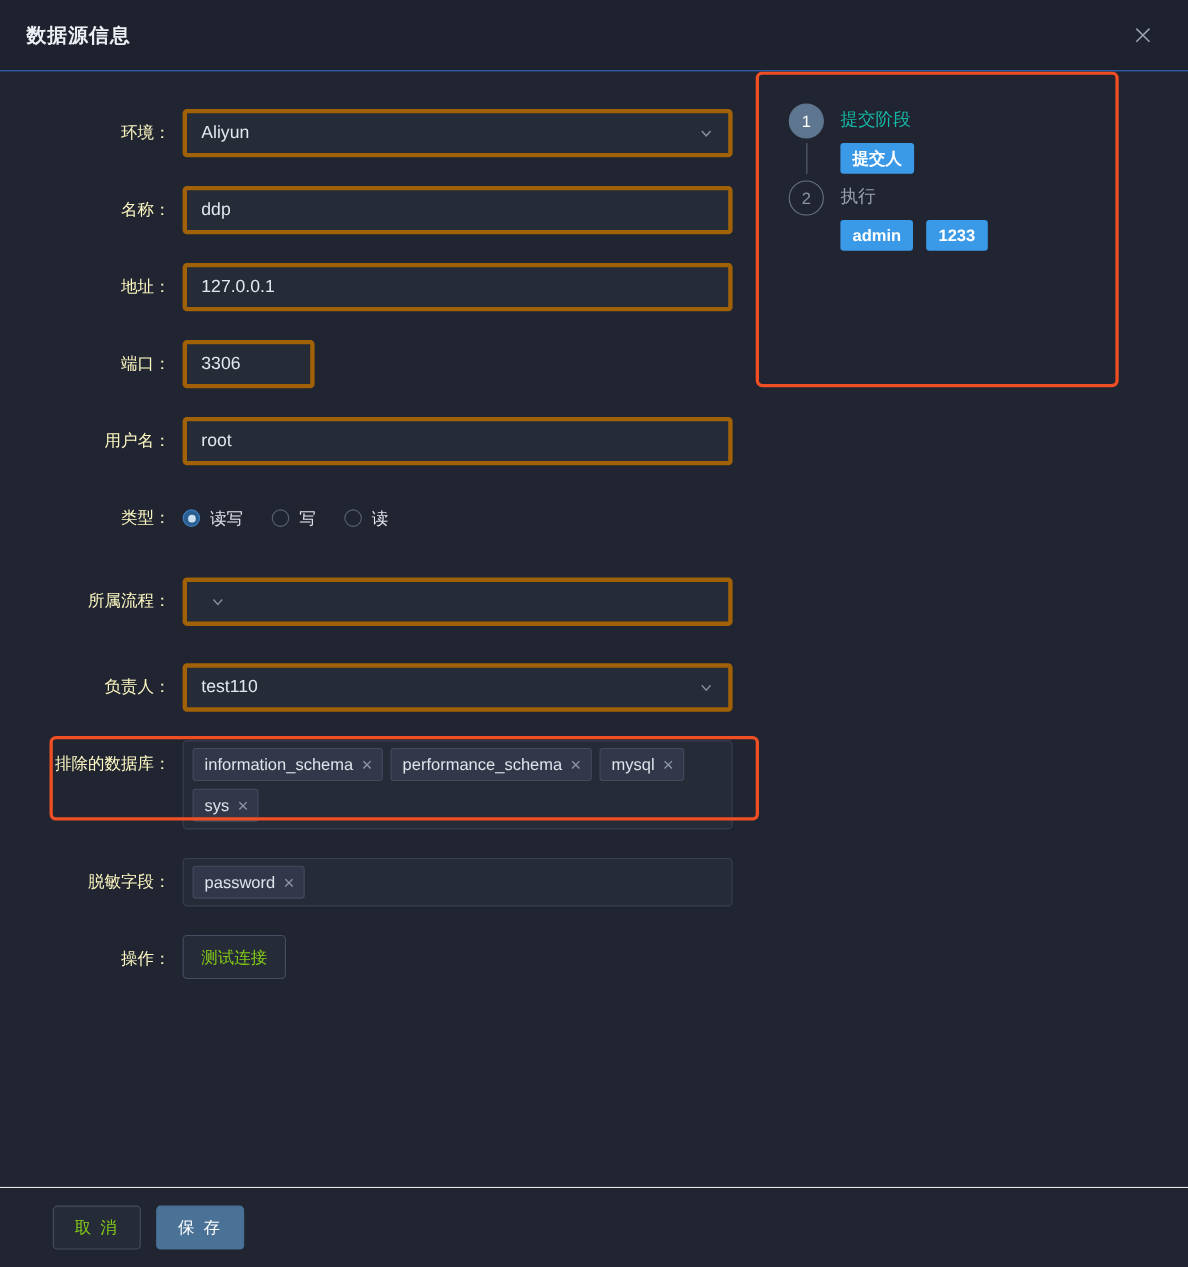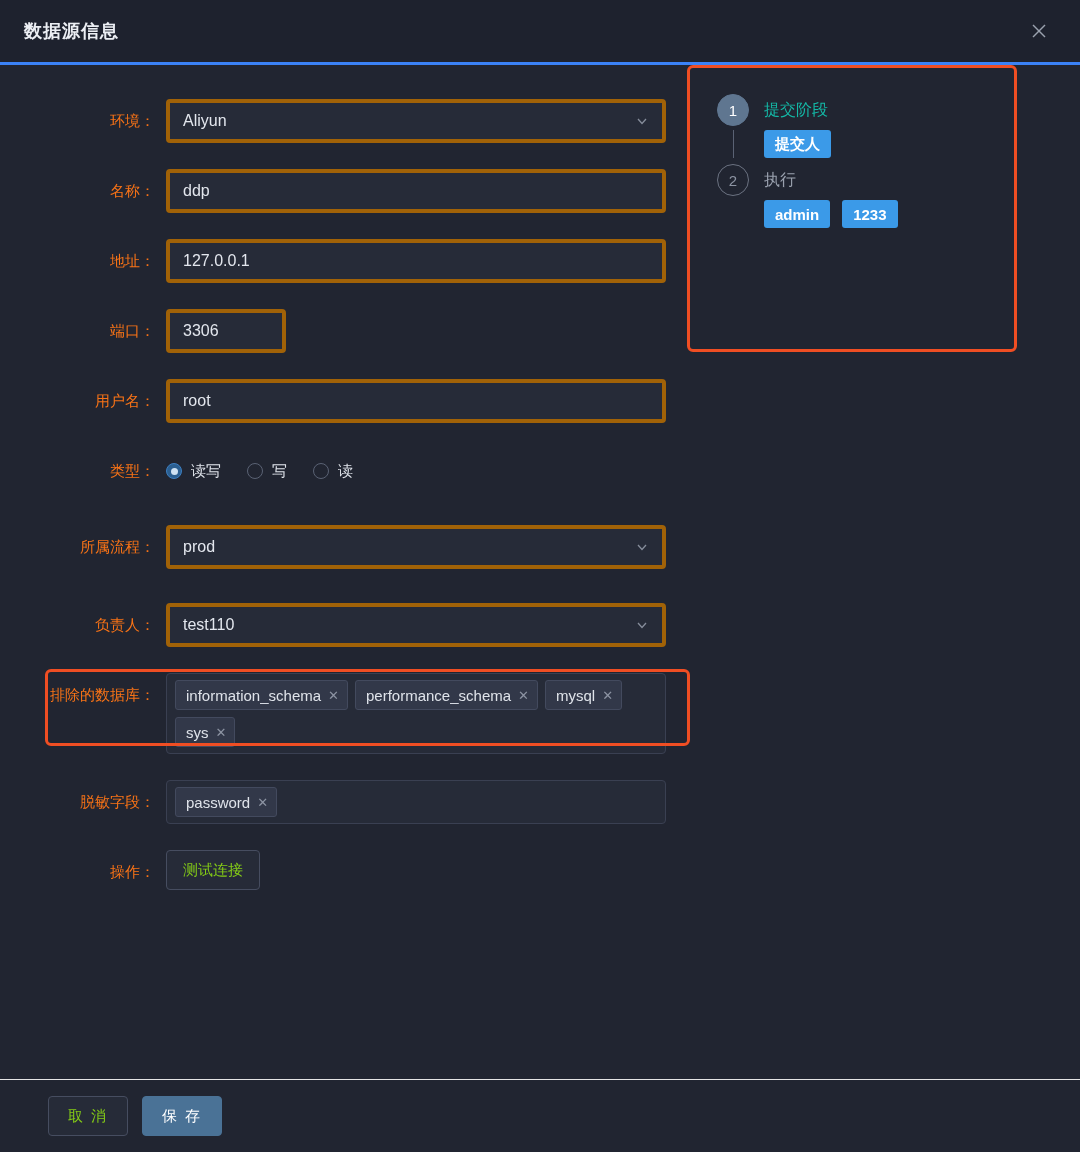--- a/index.html
+++ b/index.html
@@ -40,21 +40,21 @@
     position: absolute;
     inset: 0;
     display: flex;
     flex-direction: column;
     z-index: 10;
   }
 
   .dlg-header {
     height: 65px;
     background: #1e222e;
-    border-bottom: 3px solid #3b82f6;
+    border-bottom: 1px solid #3b82f6;
     display: flex;
     align-items: center;
     padding: 0 22px 0 24px;
     flex: 0 0 auto;
     position: relative;
   }
   .dlg-title {
     font-size: 18px;
     font-weight: bold;
     color: #eceff4;
@@ -110,21 +110,21 @@
     display: flex;
     align-items: flex-start;
     margin-bottom: 26px;
     position: relative;
   }
   .form-label {
     width: 166px;
     text-align: right;
     padding-right: 11px;
     font-size: 15px;
-    color: #f97316;
+    color: #fef9c3;
     line-height: 44px;
     flex: 0 0 166px;
     white-space: nowrap;
   }
   .form-ctrl { flex: 1 1 auto; min-width: 0; }
 
   .input {
     height: 44px;
     background: #262b38;
     border: 4px solid #a16207;
@@ -460,21 +460,20 @@
               <span>读</span>
             </label>
           </div>
         </div>
       </div>
 
       <div class="form-row" style="margin-top:32px;margin-bottom:34px;">
         <div class="form-label">所属流程：</div>
         <div class="form-ctrl">
           <div class="input">
-            <span class="val">prod</span>
             <span class="caret">
               <svg width="14" height="14" viewBox="0 0 14 14" fill="none" stroke="currentColor" stroke-width="1.3">
                   <polyline points="3,5 7,9.5 11,5"></polyline>
                 </svg>
             </span>
           </div>
         </div>
       </div>
 
       <div class="form-row">

